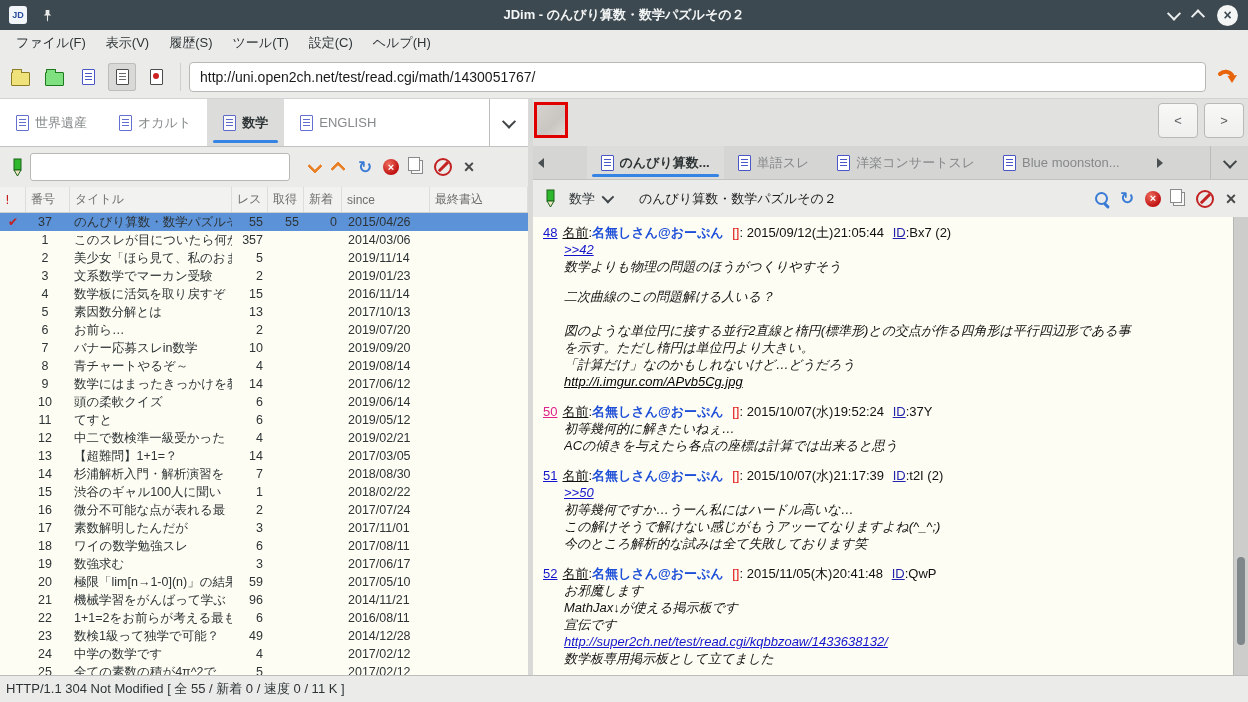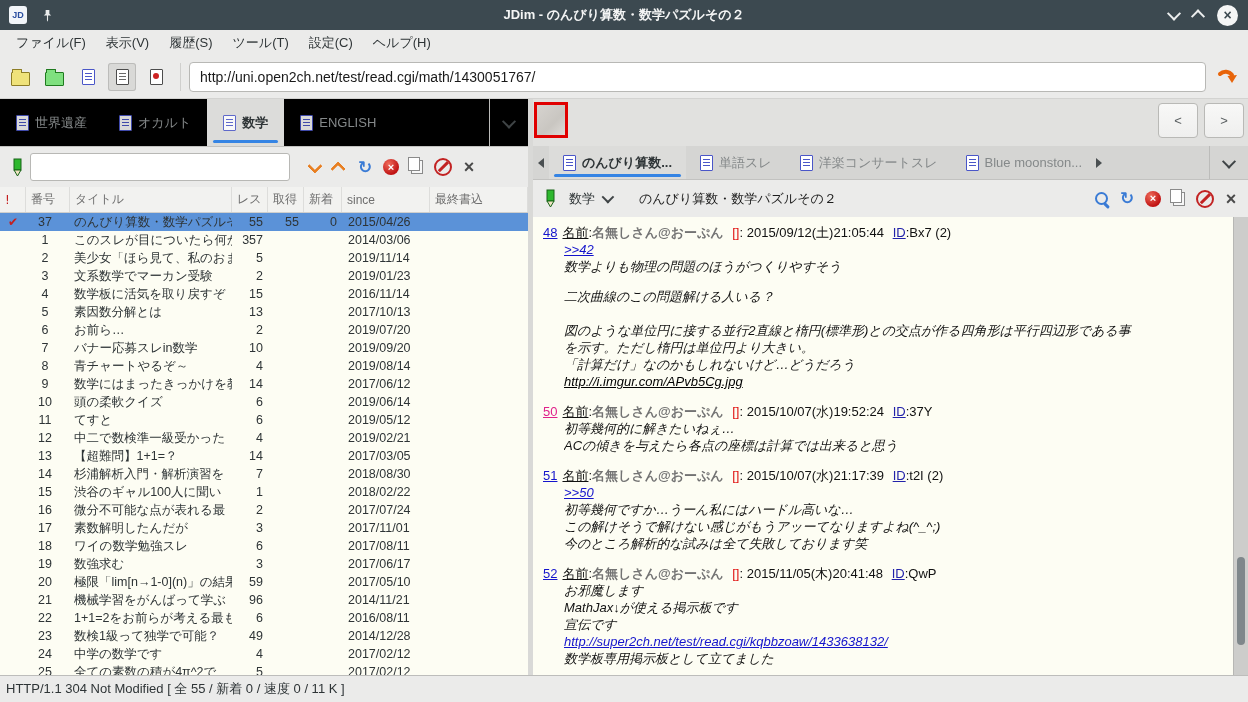--- a/index.html
+++ b/index.html
@@ -44,21 +44,21 @@
   .urlbox{flex:1;height:28px;border:1px solid #b8b8b5;border-radius:4px;background:#fff;
           font-size:14px;padding:0 10px;color:#1a1a1a;font-family:inherit;}
   .reload-btn{width:34px;height:32px;display:flex;align-items:center;justify-content:center;margin:0 4px;}
 
   
   .main{flex:1;display:flex;min-height:0;}
   .left{width:528px;flex:0 0 auto;border-right:5px solid #d9d9d7;display:flex;flex-direction:column;min-height:0;}
   .right{flex:1;display:flex;flex-direction:column;min-width:0;min-height:0;}
 
   
-  .board-tabbar{height:47px;background:#000000;display:flex;align-items:stretch;flex:0 0 auto;border-bottom:1px solid #c2c2c0;}
+  .board-tabbar{height:47px;background:#ffffff;display:flex;align-items:stretch;flex:0 0 auto;border-bottom:1px solid #c2c2c0;}
   .btab{display:flex;align-items:center;gap:6px;padding:0 16px;font-size:13px;color:#85898a;position:relative;}
   .btab .doc-icon{opacity:.85;}
   .btab.active{color:#2e3436;font-weight:bold;background:#dcdcda;}
   .btab.active::after{content:"";position:absolute;left:6px;right:6px;bottom:3px;height:3px;background:#3584e4;border-radius:2px;}
   .tab-overflow-btn{margin-left:auto;width:38px;display:flex;align-items:center;justify-content:center;border-left:1px solid #bcbcba;}
   .chev-dark{width:8px;height:8px;border-right:2px solid #3f4446;border-bottom:2px solid #3f4446;transform:rotate(45deg) translate(-1px,-1px);}
 
   
   .board-toolbar{height:40px;display:flex;align-items:center;padding:0 4px;flex:0 0 auto;background:#ebebea;}
   .pencil{margin:0 6px;display:flex;}
@@ -98,21 +98,21 @@
   
   .image-bar{height:47px;background:#e1e1df;display:flex;align-items:flex-start;flex:0 0 auto;}
   .img-tab{width:28px;height:30px;margin:3px 0 0 1px;border:3px solid #e00000;background:linear-gradient(135deg,#d6d3cf 0%,#c9c6c1 60%,#dedbd7 100%);}
   .nav-btn{width:38px;height:33px;margin-top:4px;border:1px solid #b9b9b6;border-radius:4px;
            background:linear-gradient(#f8f8f7,#efefee);display:flex;align-items:center;justify-content:center;
            color:#5a5f61;font-size:13px;}
   .nav-btn.prev{margin-left:auto;}
   .nav-btn.next{margin-left:6px;margin-right:4px;}
 
   
-  .thread-tabbar{height:33px;background:#d5d5d3;display:flex;align-items:stretch;flex:0 0 auto;border-bottom:1px solid #c2c2c0;}
+  .thread-tabbar{height:33px;background:#d5d5d3;display:flex;align-items:stretch;flex:0 0 auto;border-bottom:1px solid #c2c2c0;gap:38px;}
   .scroll-arrow{width:16px;display:flex;align-items:center;justify-content:center;}
   .tri{width:0;height:0;border-top:5px solid transparent;border-bottom:5px solid transparent;}
   .tri.left{border-right:6px solid #4a4f51;}
   .tri.right{border-left:6px solid #4a4f51;}
   .ttab{display:flex;align-items:center;gap:6px;padding:0 14px;font-size:13px;color:#85898a;position:relative;max-width:215px;}
   .ttab .lbl{white-space:nowrap;overflow:hidden;}
   .ttab.active{color:#2e3436;font-weight:bold;background:#dcdcda;}
   .ttab.active::after{content:"";position:absolute;left:5px;right:5px;bottom:2px;height:3px;background:#3584e4;border-radius:2px;}
 
   
@@ -128,21 +128,21 @@
                 padding:7px 0 0 10px;font-size:13px;line-height:17px;color:#111;}
   .post{margin-bottom:13px;}
   .post-header{position:relative;white-space:nowrap;}
   .marker{position:absolute;left:-10px;top:4px;width:0;height:0;border-top:5px solid transparent;
           border-bottom:5px solid transparent;border-left:8px solid #e8480c;}
   a{cursor:pointer;}
   .pnum{text-decoration:underline;margin-right:5px;}
   .pnum.blue{color:#1414cc;}
   .pnum.pink{color:#e0218a;}
   .plabel{text-decoration:underline;}
-  .pname{color:#737373;font-weight:bold;}
+  .pname{color:#1d4ed8;font-weight:bold;}
   .pmail{color:#e01010;margin-left:5px;}
   .pid{color:#2222aa;text-decoration:underline;margin-left:5px;}
   .post-body{padding-left:21px;}
   .bline{white-space:nowrap;overflow:hidden;font-style:italic;}
   .blink{color:#1414cc;text-decoration:underline;}
   .blink.teal{color:#000000;}
   .vscroll{position:absolute;top:0;right:0;bottom:0;width:14px;background:#cdcdcb;border-left:1px solid #b7b7b4;}
   .vscroll .thumb{position:absolute;left:2.5px;width:8px;border-radius:4px;background:#7f878b;top:340px;height:88px;}
 
   

